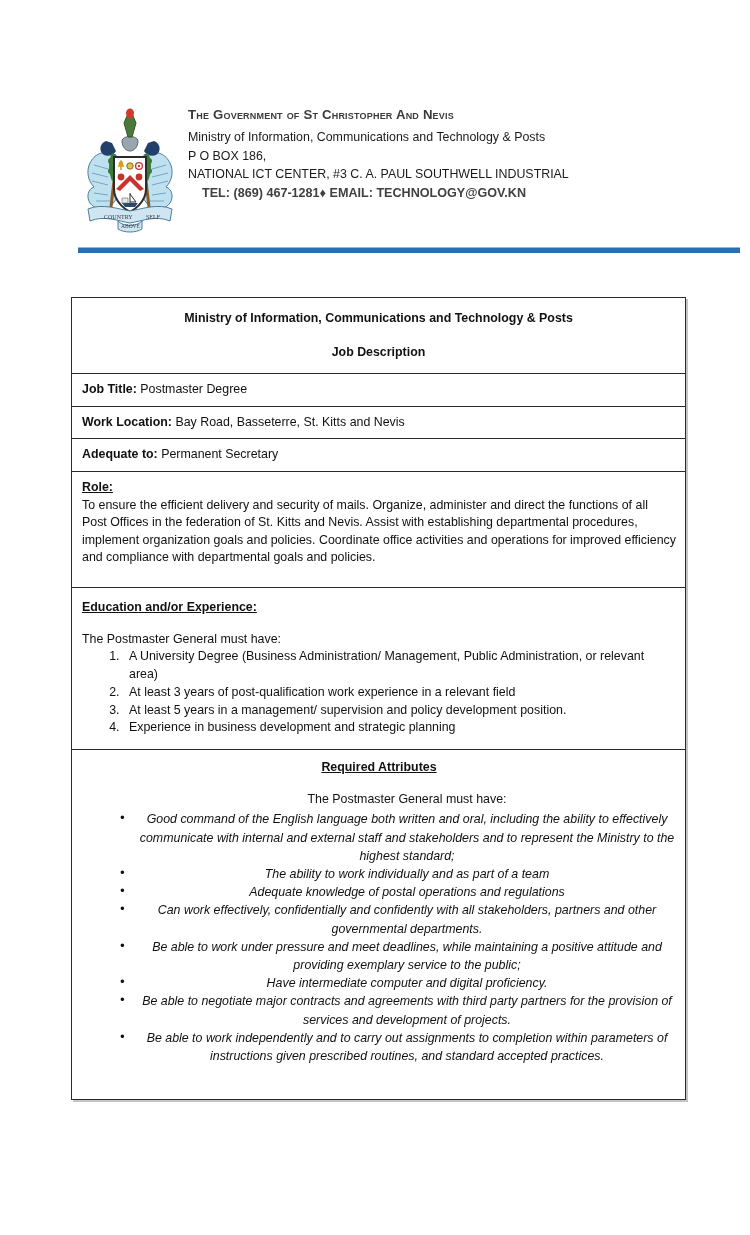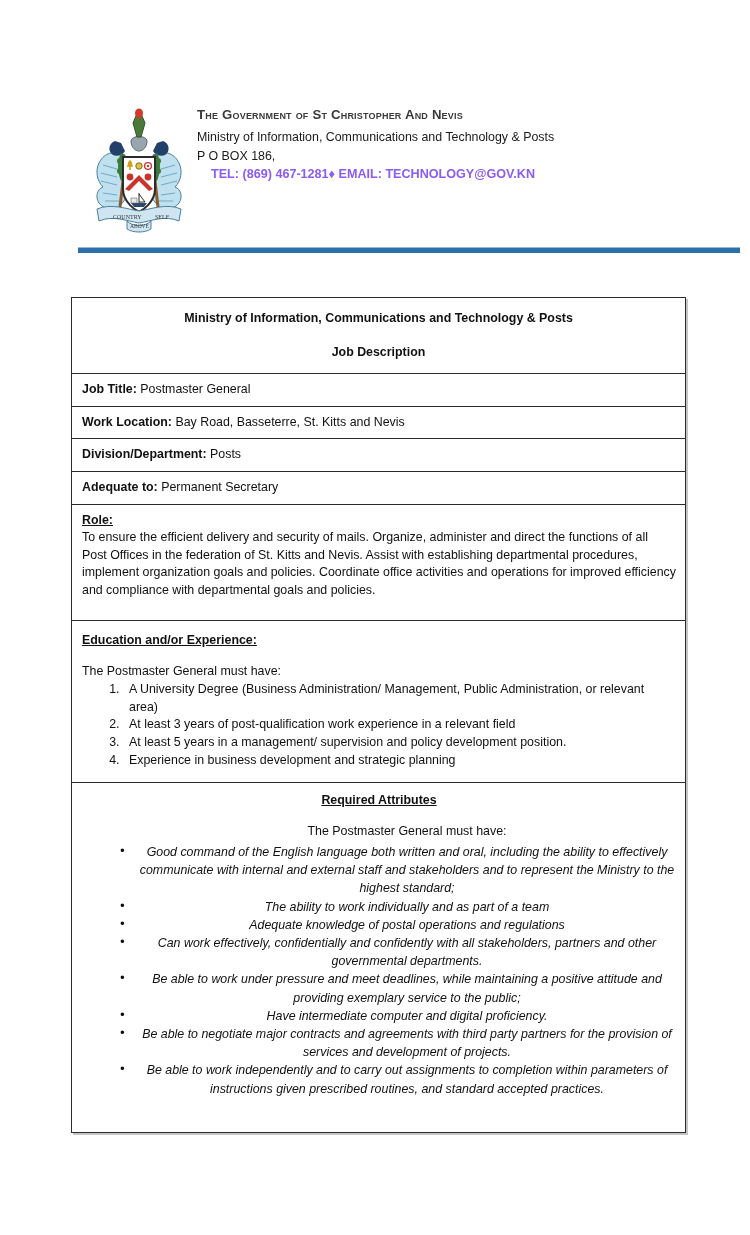--- a/index.html
+++ b/index.html
@@ -13,21 +13,21 @@
     height: 1235px;
     font-family: "Liberation Sans", sans-serif;
     color: #000000;
     position: relative;
     overflow: hidden;
   }
 
   
   .letterhead {
     position: absolute;
-    left: 9px; top: 0;
+    left: 0; top: 0;
     width: 682px;
   }
   .letterhead-inner {
     display: flex;
     align-items: flex-start;
     padding: 105px 0 0 78px;
   }
   .crest {
     width: 104px;
     height: 132px;
@@ -51,21 +51,21 @@
   }
   .lh-line {
     font-size: 12.4px;
     color: #1a1a1a;
     line-height: 18.6px;
     white-space: nowrap;
   }
   .lh-contact {
     font-size: 12.6px;
     font-weight: bold;
-    color: #8b5cf6;
+    color: #404040;
     margin-top: 3px;
     padding-left: 14px;
     white-space: nowrap;
   }
 
   .rule {
     position: absolute;
     left: 78px;
     top: 247px;
     width: 662px;
@@ -229,54 +229,50 @@
         <text x="68" y="114" font-family="'Liberation Serif',serif" font-size="6" fill="#3a3a3a">SELF</text>
         <path d="M40 116 C46 122 58 122 64 116 L64 124 C58 128 46 128 40 124 Z" fill="#cfe6f2" stroke="#4b7f9c"></path>
         <text x="43" y="123" font-family="'Liberation Serif',serif" font-size="5.5" fill="#3a3a3a">ABOVE</text>
       </svg>
     </div>
 
     <div class="lh-text">
       <div class="lh-title">The Government of St Christopher And Nevis</div>
       <div class="lh-line">Ministry of Information, Communications and Technology &amp; Posts</div>
       <div class="lh-line">P O BOX 186,</div>
+      <div class="lh-line">NATIONAL ICT CENTER, #3 C. A. PAUL SOUTHWELL INDUSTRIAL</div>
       <div class="lh-contact">TEL: (869) 467-1281♦   EMAIL: TECHNOLOGY@GOV.KN</div>
     </div>
   </div>
 </div>
 
 <div class="rule"></div>
 
 <table class="jd-table">
   <tbody>
 
     <tr>
       <td class="cell-head">
         <span>Ministry of Information, Communications and Technology &amp; Posts</span>
         <span class="sub">Job Description</span>
       </td>
     </tr>
 
     <tr>
       <td>
-        <span class="lbl">Job Title:</span><span> Postmaster General</span>
+        <span class="lbl">Job Title:</span><span> Postmaster Degree</span>
       </td>
     </tr>
 
     <tr>
       <td>
         <span class="lbl">Work Location:</span><span> Bay Road, Basseterre, St. Kitts and Nevis</span>
       </td>
     </tr>
 
-    <tr>
-      <td>
-        <span class="lbl">Division/Department:</span><span> Posts</span>
-      </td>
-    </tr>
 
     <tr>
       <td>
         <span class="lbl">Adequate to:</span><span> Permanent Secretary</span>
       </td>
     </tr>
 
 
     <tr>
       <td class="cell-role">

